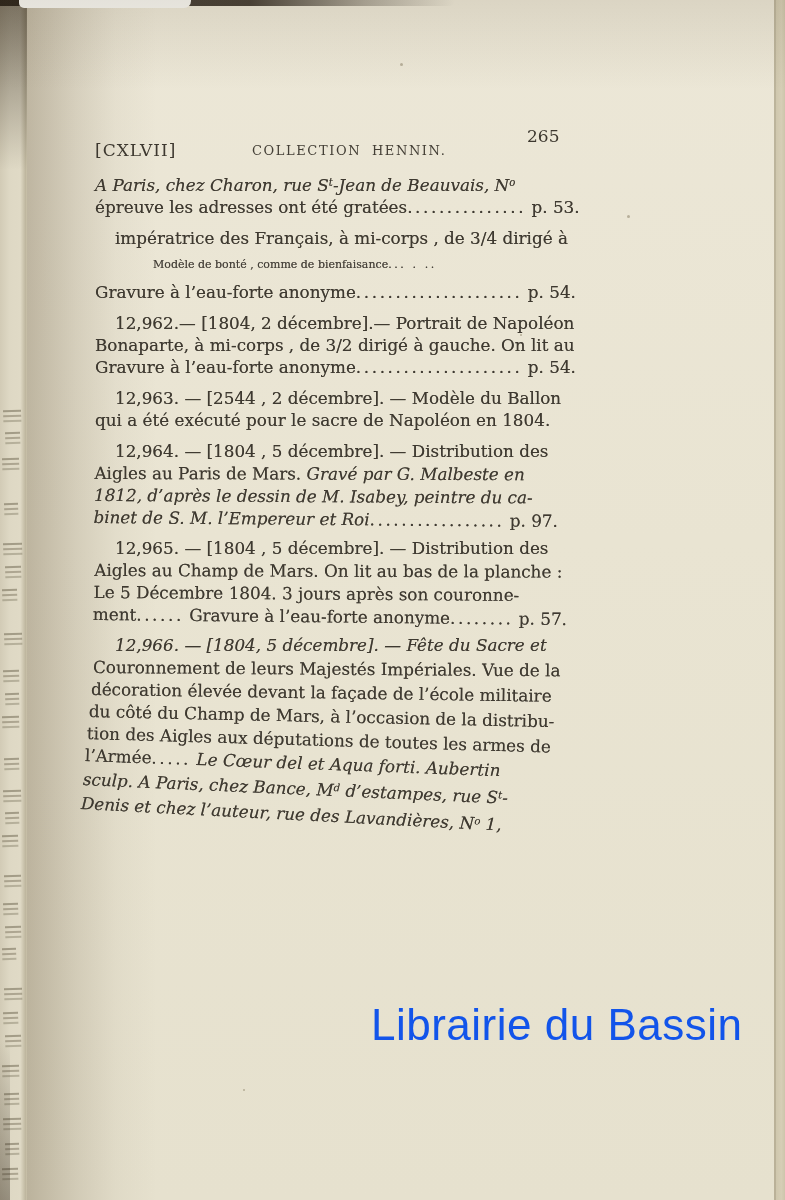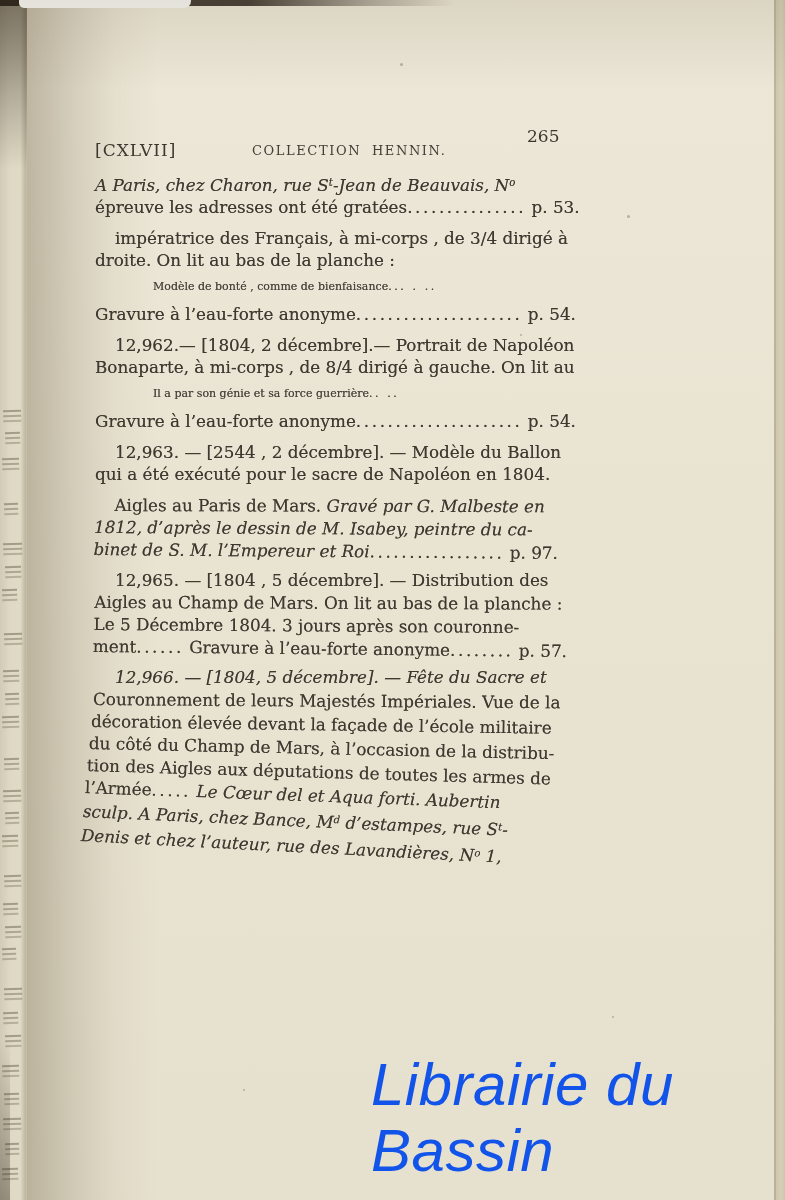--- a/index.html
+++ b/index.html
@@ -40,22 +40,22 @@
   .line{line-height:22px;white-space:nowrap;transform-origin:0 50%;}
   .para.entry{margin-top:9px;}
   .para.entry .line:first-child{text-indent:20px;}
   .para.cont{margin:0;}
   .para.quote{margin:7px 0 7px 58px;font-size:11px;color:#46413a;}
   .para.quote .line{line-height:18px;}
   .it{font-style:italic;}
   .sup{font-size:.6em;vertical-align:.5em;}
   .dots{letter-spacing:2.6px;}
   
-  .watermark{position:absolute;left:371px;top:1052px;font-family:"Liberation Sans",sans-serif;
-    font-size:60px;line-height:1.1;letter-spacing:.5px;font-weight:400;font-style:italic;}
+  .watermark{position:absolute;left:371px;top:1001px;font-family:"Liberation Sans",sans-serif;
+    font-size:44px;line-height:1.1;letter-spacing:.5px;font-weight:400;}
   
   .speck{position:absolute;width:3px;height:3px;border-radius:50%;background:rgba(120,108,82,.45);}
 </style>
 </head>
 <body>
 
 <div class="scene">
 
   <div class="right-band"></div>
   <div class="right-edge-line"></div>
@@ -106,43 +106,40 @@
   <div class="header-center">COLLECTION HENNIN.</div>
   <div class="page-num">265</div>
 
   <div id="text-block">
       <div class="para cont">
         <div class="line"><span class="it">A Paris, chez Charon, rue S</span><span class="it sup">t</span><span class="it">-Jean de Beauvais, N</span><span class="it sup">o</span></div>
         <div class="line"><span>épreuve les adresses ont été gratées</span><span class="dots">...............</span><span> p. 53.</span></div>
       </div>
       <div class="para entry">
         <div class="line"><span>impératrice des Français, à mi-corps , de 3/4 dirigé à</span></div>
-        <div class="line"><span>droite. On lit au bas de la planche :</span></div>
       </div>
       <div class="para quote">
         <div class="line"><span>Modèle de bonté , comme de bienfaisance</span><span class="dots">... . ..</span></div>
       </div>
       <div class="para cont">
         <div class="line"><span>Gravure à l’eau-forte anonyme</span><span class="dots">.....................</span><span> p. 54.</span></div>
       </div>
       <div class="para entry">
         <div class="line"><span>12,962.— [1804, 2 décembre].— Portrait de Napoléon</span></div>
-        <div class="line"><span>Bonaparte, à mi-corps , de 8/4 dirigé à gauche. On lit au</span></div>
-      </div>
-      <div class="para quote">
-        <div class="line"><span>Il a par son génie et sa force guerrière</span><span class="dots">.. ..</span></div>
+        <div class="line"><span>Bonaparte, à mi-corps , de 3/2 dirigé à gauche. On lit au</span></div>
       </div>
       <div class="para cont">
         <div class="line"><span>Gravure à l’eau-forte anonyme</span><span class="dots">.....................</span><span> p. 54.</span></div>
       </div>
       <div class="para entry">
         <div class="line"><span>12,963. — [2544 , 2 décembre]. — Modèle du Ballon</span></div>
         <div class="line"><span>qui a été exécuté pour le sacre de Napoléon en 1804.</span></div>
       </div>
       <div class="para entry">
+        <div class="line" style="transform: translateX(0px) rotate(0deg);"><span>12,964. — [1804 , 5 décembre]. — Distribution des</span></div>
         <div class="line" style="transform: translateX(-0.5px) rotate(0.16deg);"><span>Aigles au Paris de Mars. </span><span class="it">Gravé par G. Malbeste en</span></div>
         <div class="line" style="transform: translateX(-1px) rotate(0.32deg);"><span class="it">1812, d’après le dessin de M. Isabey, peintre du ca-</span></div>
         <div class="line" style="transform: translateX(-1.5px) rotate(0.48deg);"><span class="it">binet de S. M. l’Empereur et Roi</span><span class="dots">.................</span><span> p. 97.</span></div>
       </div>
       <div class="para entry">
         <div class="line" style="transform: translateX(0px) rotate(0deg);"><span>12,965. — [1804 , 5 décembre]. — Distribution des</span></div>
         <div class="line" style="transform: translateX(-0.7px) rotate(0.2deg);"><span>Aigles au Champ de Mars. On lit au bas de la planche :</span></div>
         <div class="line" style="transform: translateX(-1.4px) rotate(0.4deg);"><span>Le 5 Décembre 1804. 3 jours après son couronne-</span></div>
         <div class="line" style="transform: translateX(-2.1px) rotate(0.6deg);"><span>ment</span><span class="dots">......</span><span> Gravure à l’eau-forte anonyme</span><span class="dots">........</span><span> p. 57.</span></div>
       </div>

